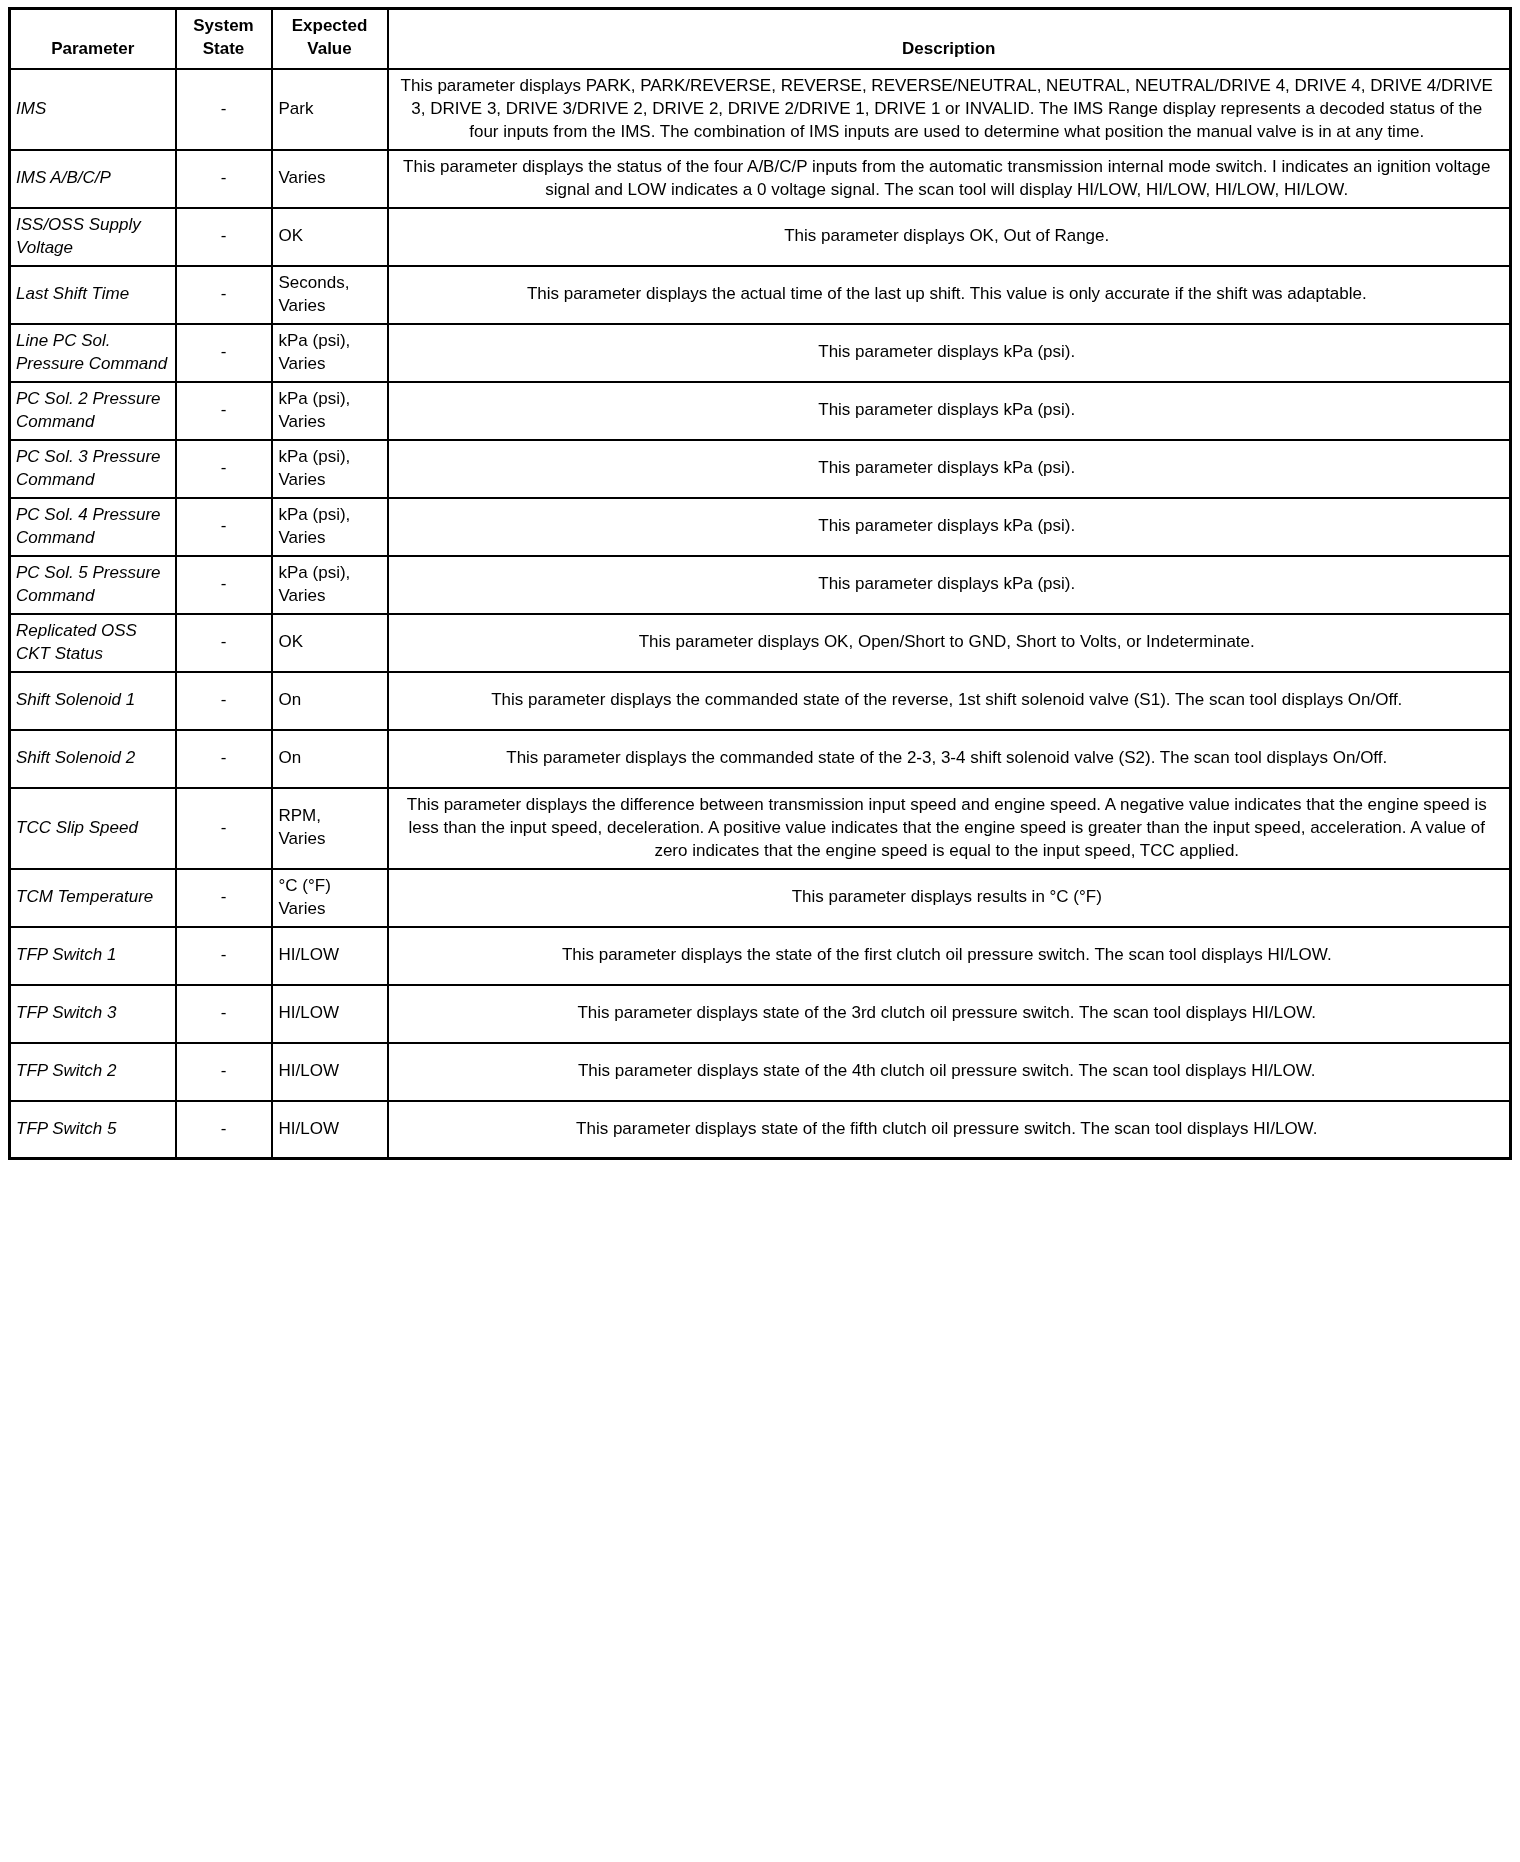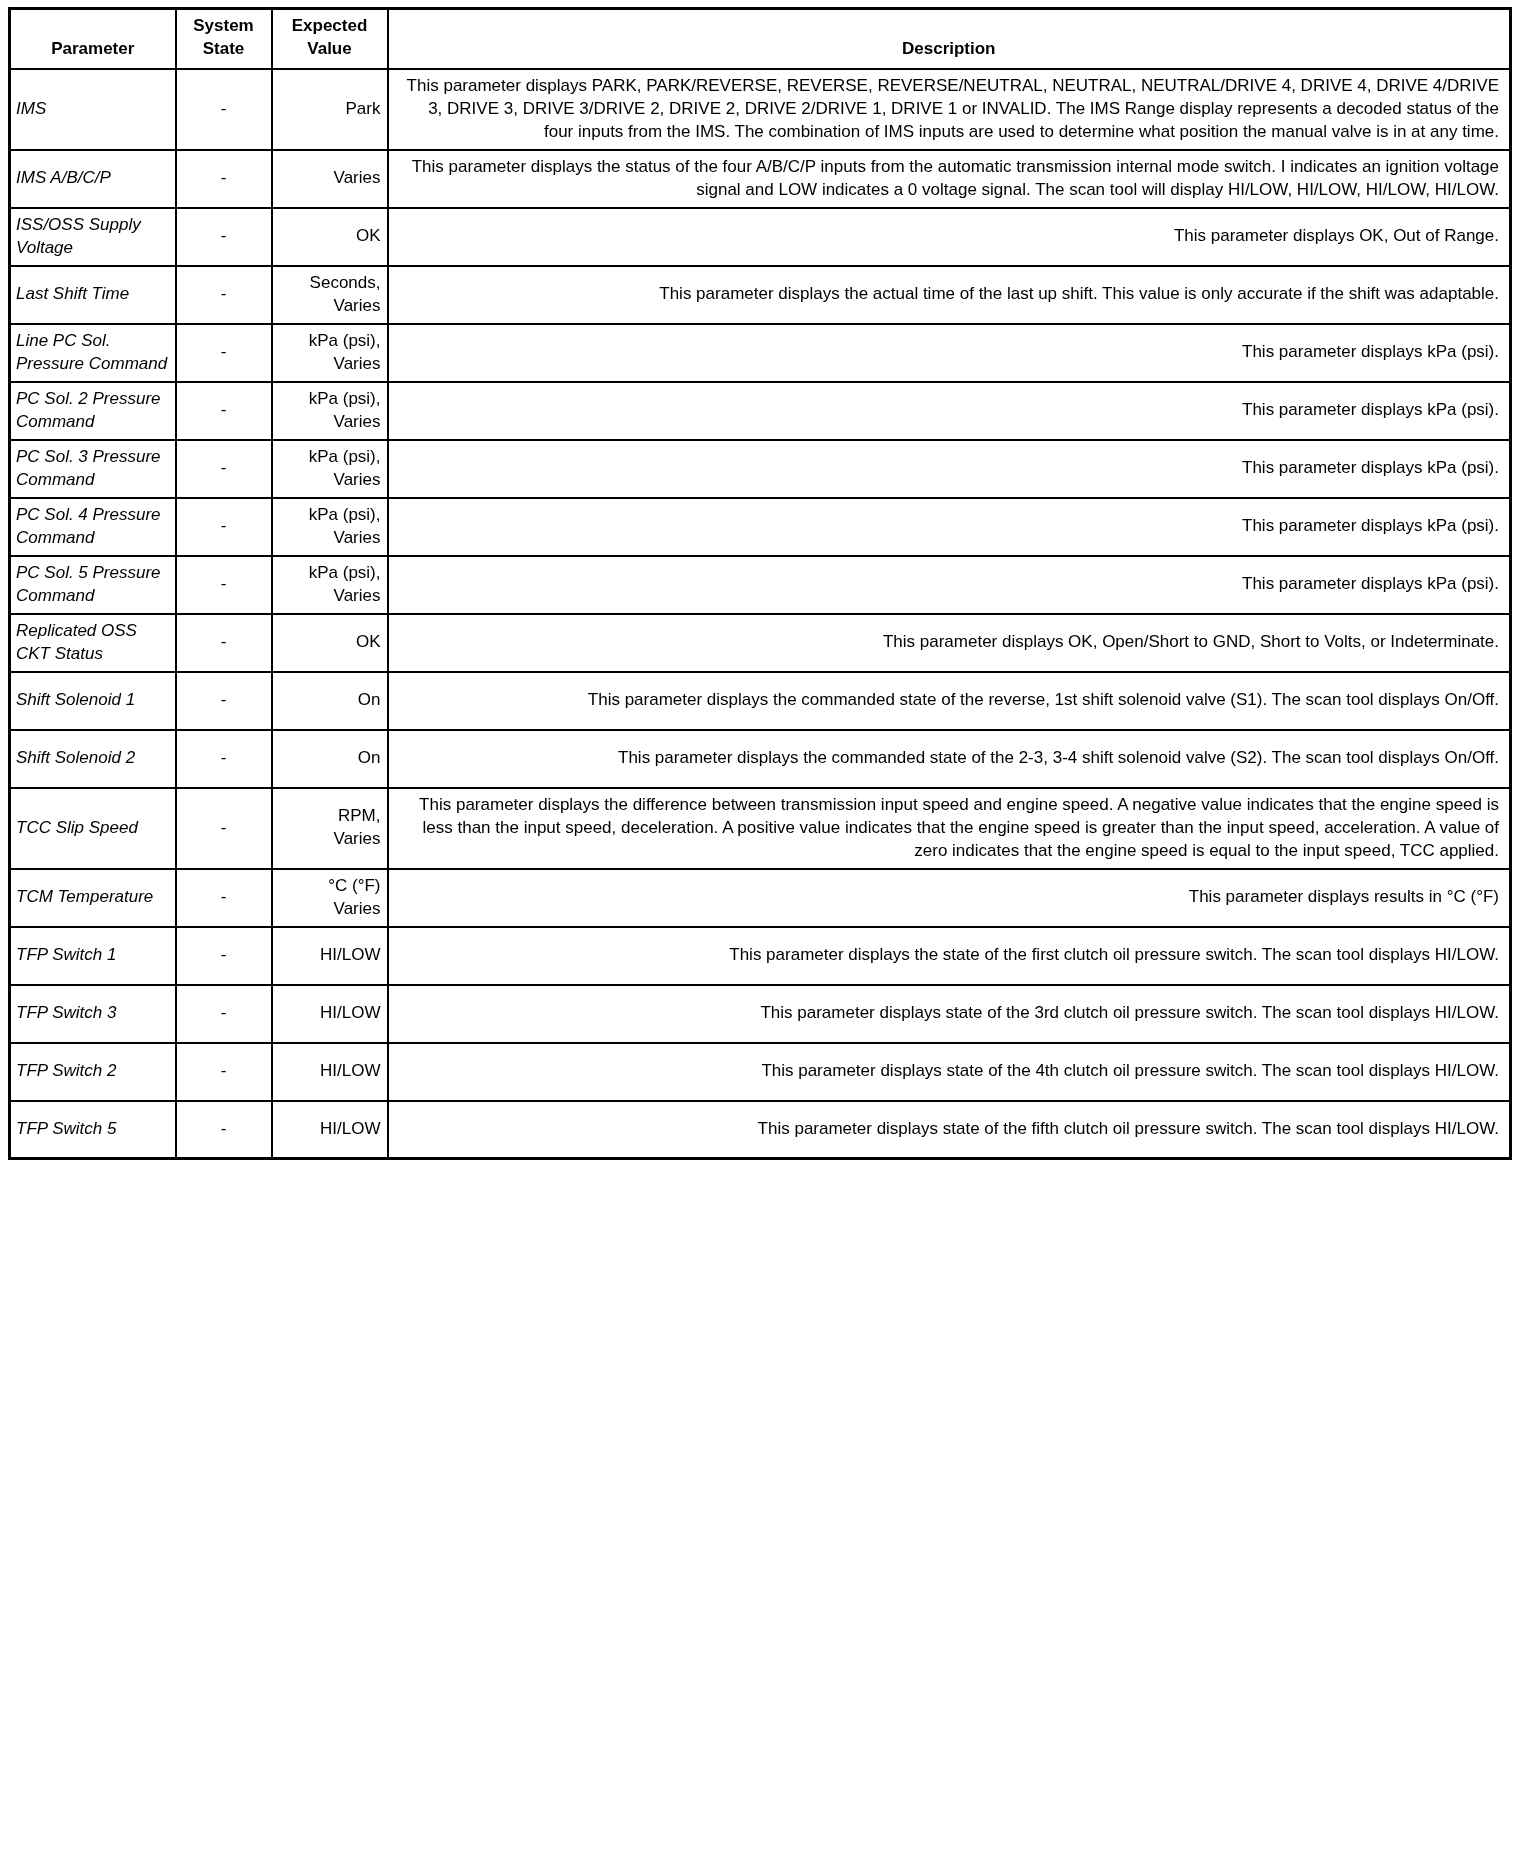--- a/index.html
+++ b/index.html
@@ -42,26 +42,26 @@
     vertical-align: middle;
     padding-left: 5px;
     padding-right: 4px;
     font-style: italic;
   }
   td.td-state {
     text-align: center;
     vertical-align: middle;
   }
   td.td-value {
-    text-align: right;
+    text-align: left;
     vertical-align: middle;
     white-space: pre-line;
   }
   td.td-desc {
-    text-align: right;
+    text-align: center;
     vertical-align: middle;
     padding-left: 6px;
     padding-right: 10px;
   }
   tbody tr { min-height: 58px; }
   tbody td { height: 58px; } 
 </style>
 </head>
 <body>
 

